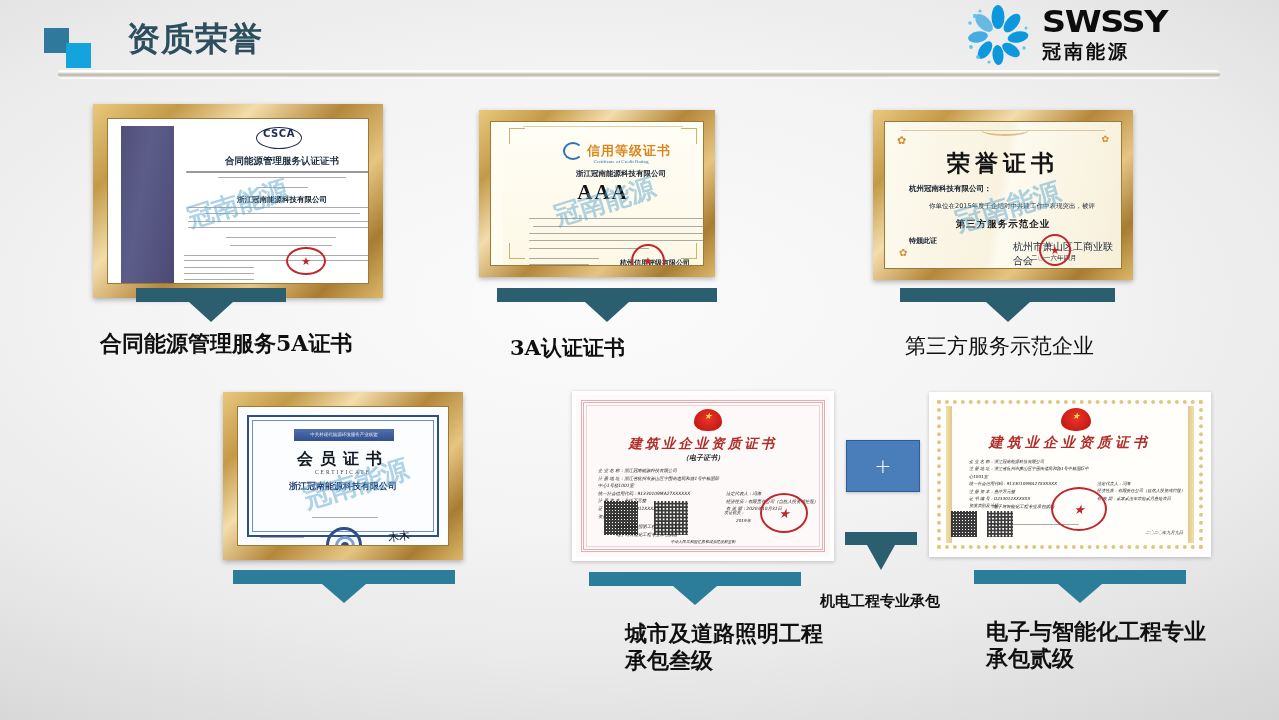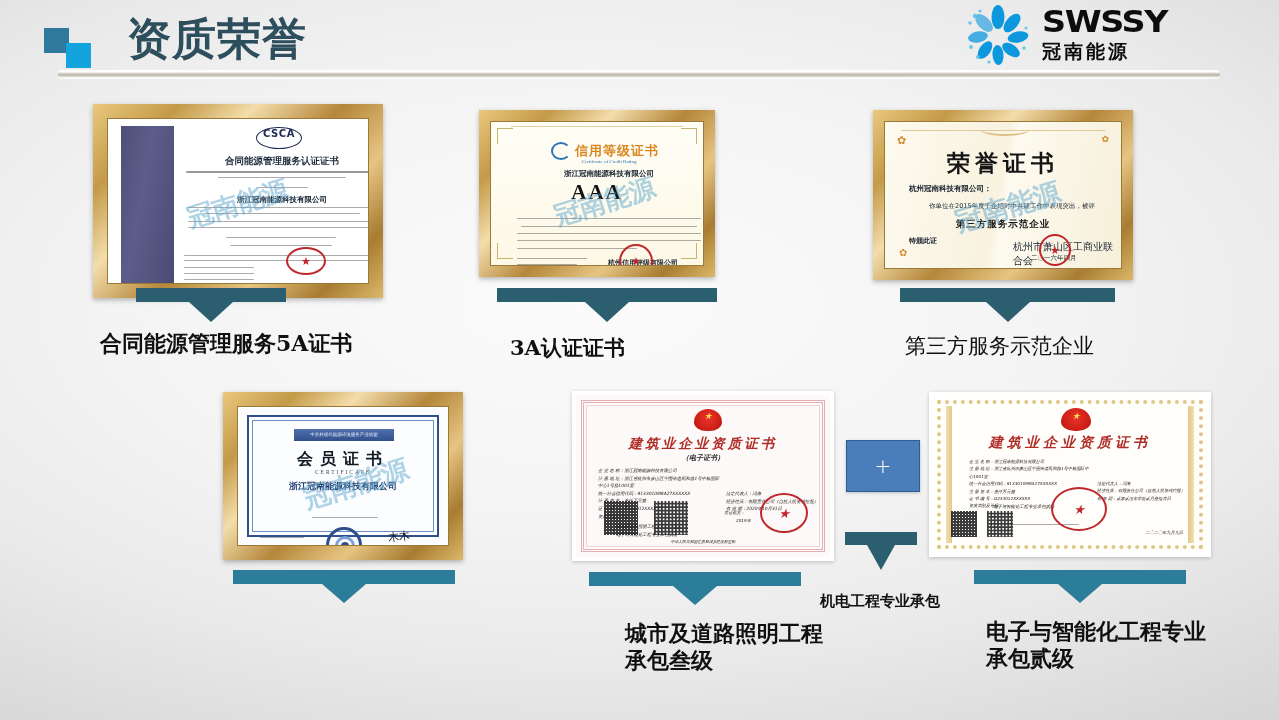--- a/index.html
+++ b/index.html
@@ -21,21 +21,21 @@
   .hdr-sq {
     position: absolute;
   }
   .hdr-sq-a { left: 44px; top: 28px; width: 25px; height: 25px; background: #2f7a9c; }
   .hdr-sq-b { left: 66px; top: 43px; width: 25px; height: 25px; background: #13a4dd; }
 
   .hdr-title {
     position: absolute;
     left: 127px; top: 17px;
     font-family: "DejaVu Sans", "Liberation Sans", sans-serif;
-    font-size: 44px;
+    font-size: 33px;
     font-weight: bold;
     color: #2d4e5c;
     letter-spacing: 1px;
     line-height: 44px;
     white-space: nowrap;
   }
 
   .hdr-rule {
     position: absolute;
     left: 58px; top: 70px;
@@ -245,21 +245,21 @@
   </div>
 
   <div class="arrow" style="left:136px; top:288px; width:150px;">
     <div class="arrow-bar" style="background:#2b5f70;"></div>
     <div class="arrow-tip" style="border-top:20px solid #2b5f70;"></div>
   </div>
   <div class="cap" style="left:100px; top:330px; width:300px; font-size:22px; font-weight:bold;">合同能源管理服务5A证书</div>
 
   <div class="cert frame-gold thin" style="left:479px; top:110px; width:236px; height:167px;">
     <div class="frame-inner" style="background:#fffdf2;">
-      <div class="paper" style="background:linear-gradient(180deg,#fffef6,#fdf8e6);">
+      <div class="paper" style="background:linear-gradient(180deg,#fffef6,#fdf8e6);margin-left:12px;">
 
         <div style="position:absolute;left:6px;top:6px;width:16px;height:16px;border-left:1.5px solid #c8b46a;border-top:1.5px solid #c8b46a;"></div>
         <div style="position:absolute;right:6px;top:6px;width:16px;height:16px;border-right:1.5px solid #c8b46a;border-top:1.5px solid #c8b46a;"></div>
         <div style="position:absolute;left:6px;bottom:6px;width:16px;height:16px;border-left:1.5px solid #c8b46a;border-bottom:1.5px solid #c8b46a;"></div>
         <div style="position:absolute;right:6px;bottom:6px;width:16px;height:16px;border-right:1.5px solid #c8b46a;border-bottom:1.5px solid #c8b46a;"></div>
         <div style="position:absolute;left:20px;top:4px;right:20px;height:1px;background:#ddd0a0;"></div>
 
         <div style="position:absolute;left:60px;top:20px;width:20px;height:18px;border:2px solid #2d74b5;border-radius:50%;border-right-color:transparent;"></div>
         <div class="ttl" style="position:absolute;left:84px;top:20px;font-size:13px;color:#d9861f;letter-spacing:1px;">信用等级证书</div>
         <div style="position:absolute;left:62px;top:37px;width:112px;font-size:5px;color:#2d74b5;text-align:center;font-family:'Liberation Serif',serif;">Certificate of Credit Rating</div>

